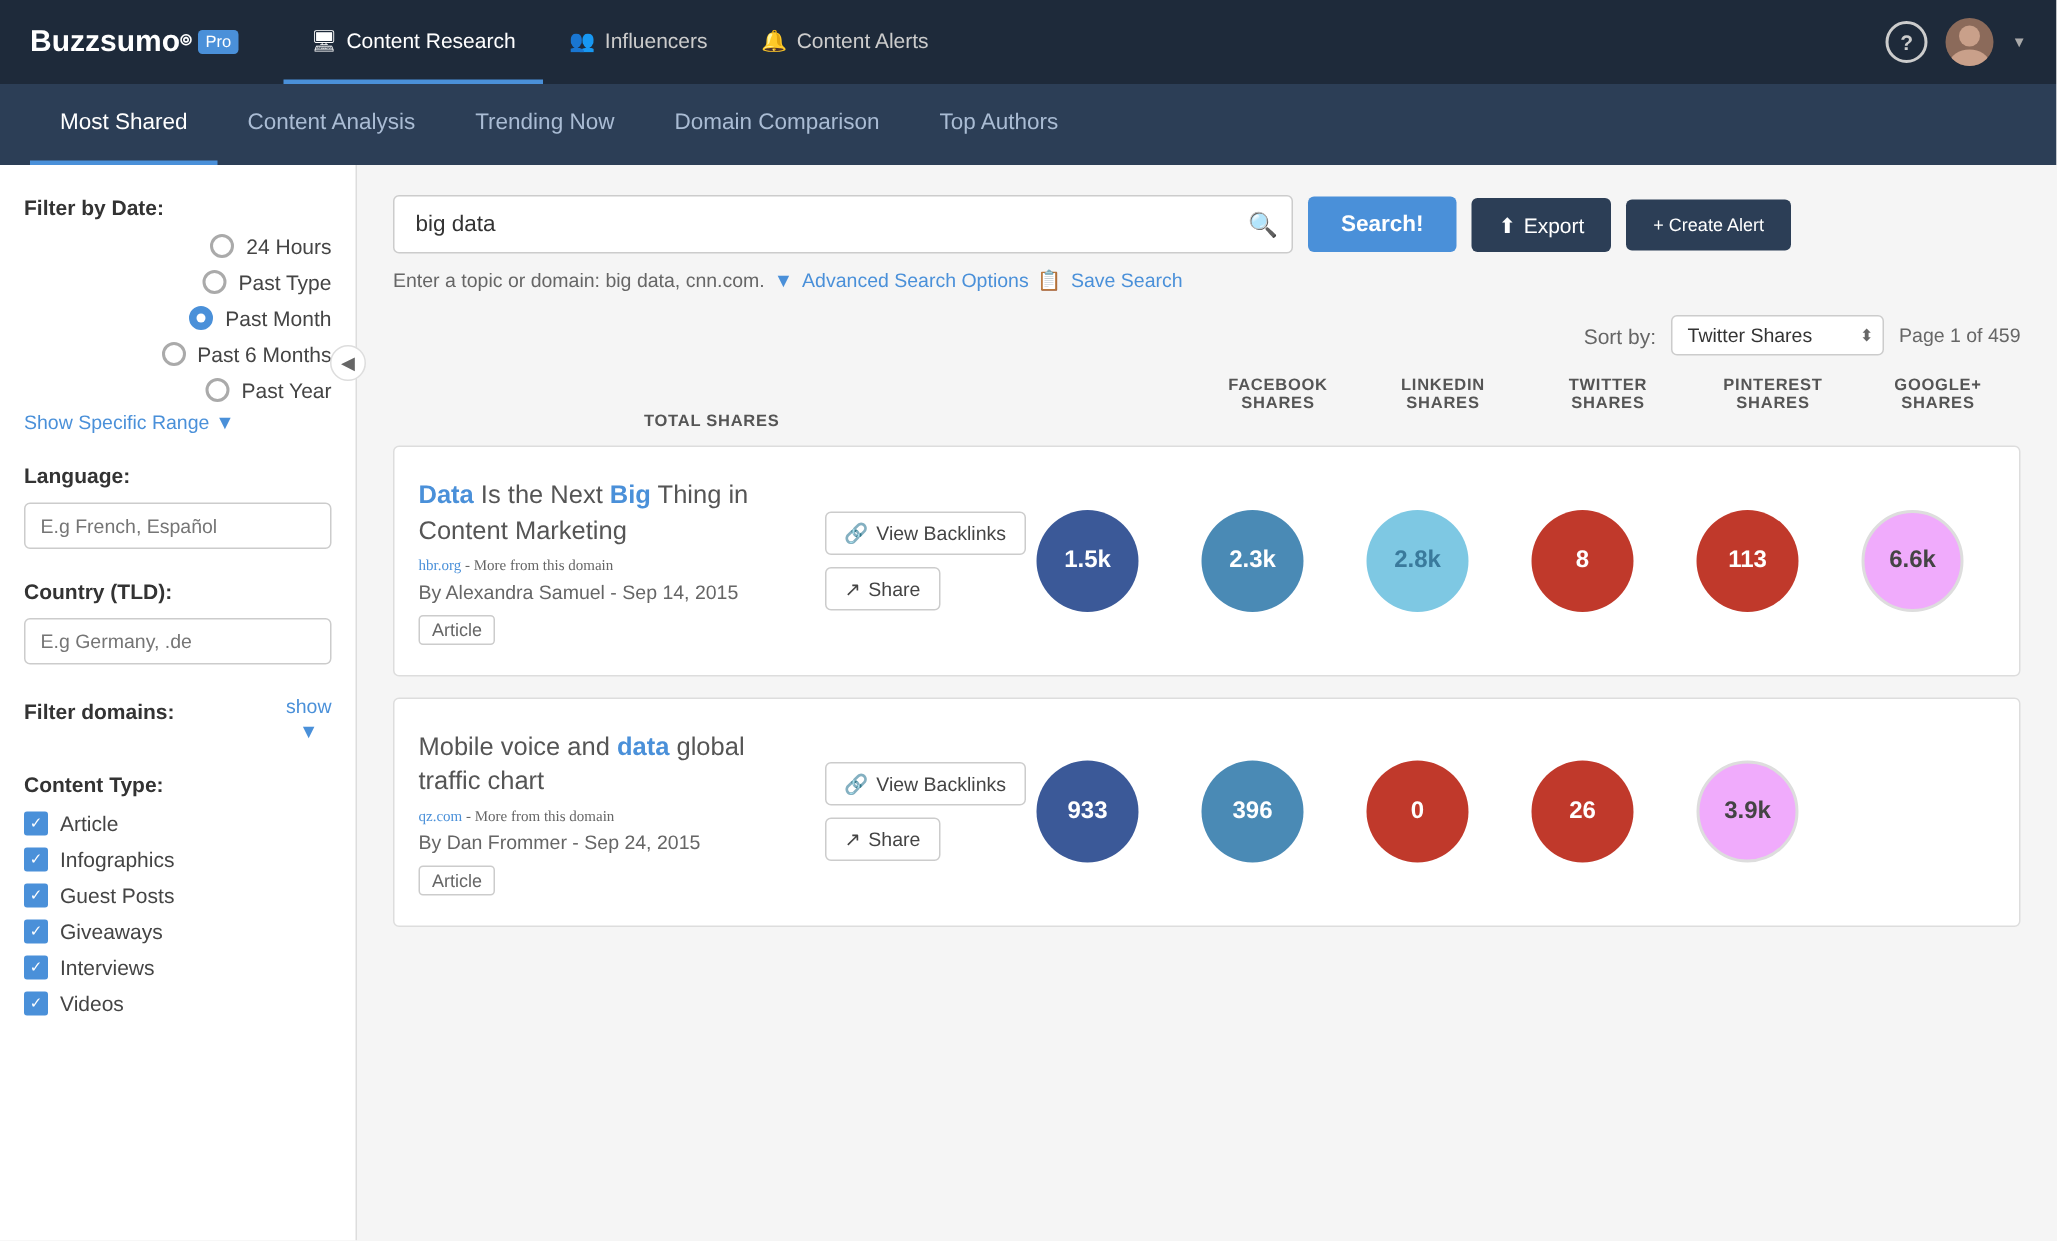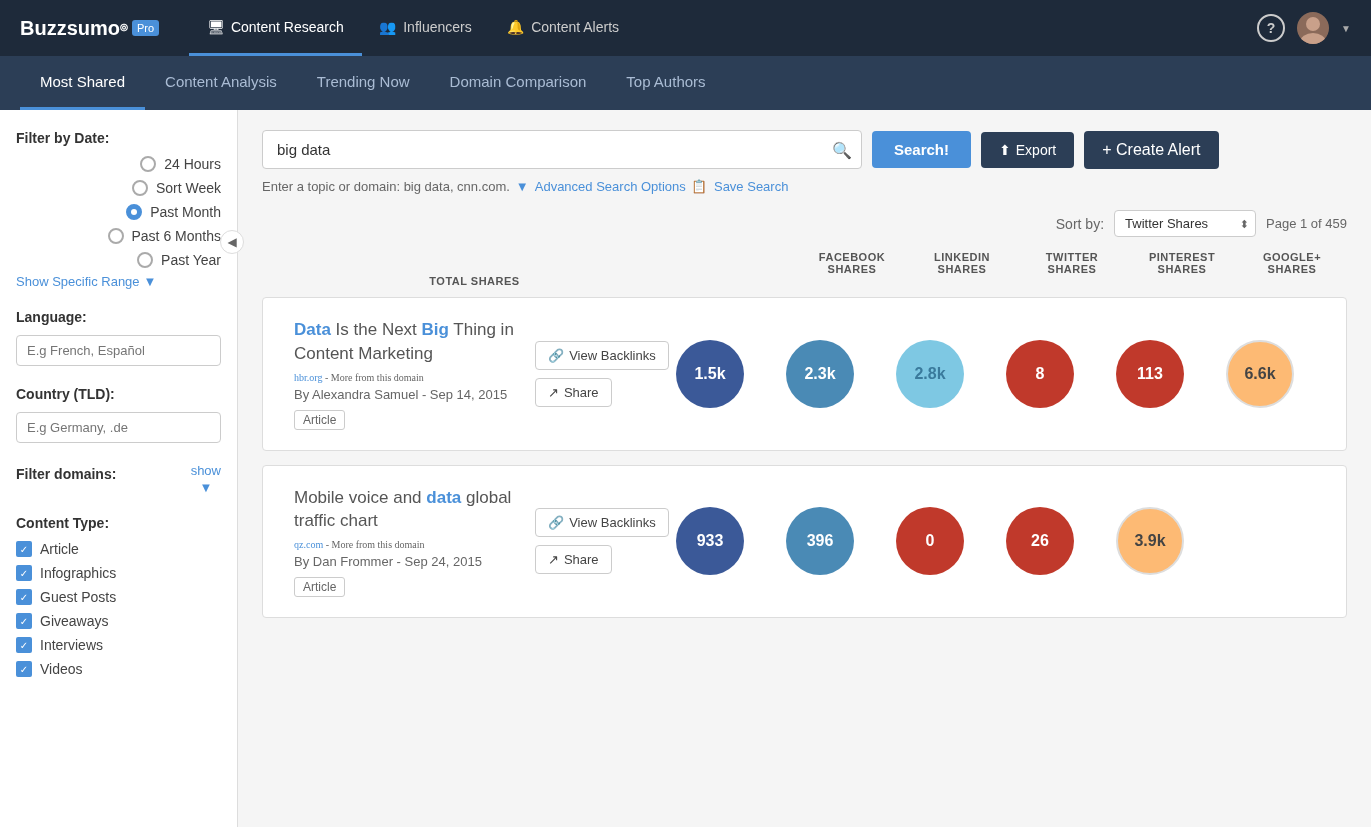--- a/index.html
+++ b/index.html
@@ -237,21 +237,21 @@
       font-size: 14px;
       cursor: pointer;
       display: flex; align-items: center; gap: 5px;
     }
     .btn-create-alert {
       background: #2c3e56;
       color: #fff;
       border: none;
       padding: 10px 18px;
       border-radius: 4px;
-      font-size: 16px;
+      font-size: 12px;
       cursor: pointer;
       display: flex; align-items: center; gap: 5px;
     }
     .search-hint {
       font-size: 13px;
       color: #666;
       margin-bottom: 16px;
       display: flex; align-items: center; gap: 6px;
       flex-wrap: wrap;
     }
@@ -300,21 +300,21 @@
       padding: 0 5px;
     }
     .col-header:first-child { text-align: left; }
 
     
     .result-card {
       background: #fff;
       border: 1px solid #ddd;
       border-radius: 4px;
       margin-bottom: 14px;
-      padding: 20px 31px;
+      padding: 20px 16px;
       display: grid;
       grid-template-columns: 1fr 120px 110px 110px 110px 110px 110px 110px;
       gap: 0;
       align-items: center;
     }
     .card-info { padding-right: 16px; }
     .card-title {
       font-size: 17px;
       line-height: 1.4;
       margin-bottom: 6px;
@@ -366,21 +366,21 @@
       font-size: 16px;
       font-weight: 600;
       color: #fff;
       margin: 0 auto;
     }
     .circle-fb { background: #3b5998; }
     .circle-li { background: #4a8ab5; }
     .circle-tw { background: #7ec8e3; color: #3a7a9c; }
     .circle-pi { background: #c0392b; }
     .circle-gp { background: #c0392b; }
-    .circle-total { background: #fdba74; color: #444; border: 2px solid #ddd; }
+    .circle-total { background: #f0abfc; color: #444; border: 2px solid #ddd; }
   </style>
 </head>
 <body>
 
 <nav class="top-nav">
   <div class="logo">
     <span>Buzzsum<span style="position:relative;">o<span style="font-size:10px;position:relative;top:-4px;">⦾</span></span></span>
     <span class="logo-pro">Pro</span>
   </div>
   <div class="top-nav-items">
@@ -434,21 +434,21 @@
 
     <div class="filter-section">
       <div class="filter-title">Filter by Date:</div>
       <div class="radio-group">
         <label class="radio-item">
           <div class="radio-circle"></div>
           <span>24 Hours</span>
         </label>
         <label class="radio-item">
           <div class="radio-circle"></div>
-          <span>Sort Week</span>
+          <span>Past Type</span>
         </label>
         <label class="radio-item">
           <div class="radio-circle checked"></div>
           <span>Past Month</span>
         </label>
         <label class="radio-item">
           <div class="radio-circle"></div>
           <span>Past 6 Months</span>
         </label>
         <label class="radio-item">

